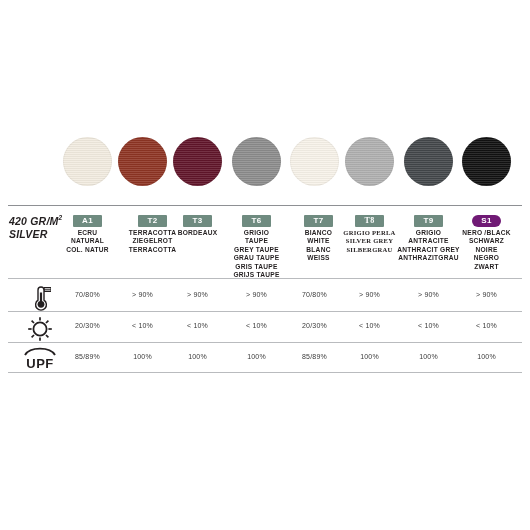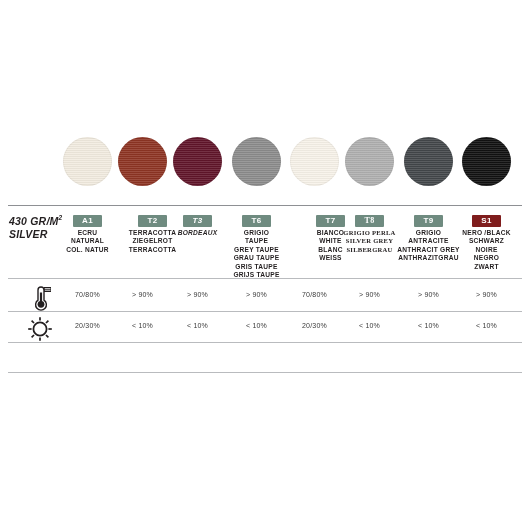--- a/index.html
+++ b/index.html
@@ -167,63 +167,63 @@
       </div>
       <div class="swatch" style="left: 462px; background: rgb(17, 17, 17);">
         <div class="weave"></div>
       </div>
     </div>
 
   <div class="rule" style="top:205px;"></div>
 
   <div class="headband">
     <div class="gsm">
-      <span>430 GR/M</span><sup>2</sup><br>
+      <span>420 GR/M</span><sup>2</sup><br>
       <span>SILVER</span>
     </div>
     <div id="colheads">
         <div class="colhead" style="left: 38px; width: 99px;"><span class="badge" style="background: rgb(111, 139, 128);">A1</span><div class="names">
             <div>ECRU</div>
             <div>NATURAL</div>
             <div>COL. NATUR</div>
           </div></div>
         <div class="colhead" style="left: 103px; width: 99px;"><span class="badge" style="background: rgb(111, 139, 128);">T2</span><div class="names">
             <div>TERRACOTTA</div>
             <div>ZIEGELROT</div>
             <div>TERRACOTTA</div>
           </div></div>
-        <div class="colhead" style="left: 148px; width: 99px; font-style: italic;"><span class="badge" style="background: rgb(111, 139, 128);">T3</span><div class="names">
+        <div class="colhead" style="left: 148px; width: 99px;"><span class="badge" style="background: rgb(111, 139, 128);">T3</span><div class="names">
             <div>BORDEAUX</div>
           </div></div>
         <div class="colhead" style="left: 207px; width: 99px;"><span class="badge" style="background: rgb(111, 139, 128);">T6</span><div class="names">
             <div>GRIGIO</div>
             <div>TAUPE</div>
             <div>GREY TAUPE</div>
             <div>GRAU TAUPE</div>
             <div>GRIS TAUPE</div>
             <div>GRIJS TAUPE</div>
           </div></div>
-        <div class="colhead" style="left: 281px; width: 99px;"><span class="badge" style="background: rgb(111, 139, 128);">T7</span><div class="names">
+        <div class="colhead" style="left: 269px; width: 99px;"><span class="badge" style="background: rgb(111, 139, 128);">T7</span><div class="names">
             <div>BIANCO</div>
             <div>WHITE</div>
             <div>BLANC</div>
             <div>WEISS</div>
           </div></div>
         <div class="colhead" style="left: 320px; width: 99px; font-family: Liberation Serif, serif;"><span class="badge" style="background: rgb(111, 139, 128);">T8</span><div class="names">
             <div>GRIGIO PERLA</div>
             <div>SILVER GREY</div>
             <div>SILBERGRAU</div>
           </div></div>
         <div class="colhead" style="left: 379px; width: 99px;"><span class="badge" style="background: rgb(111, 139, 128);">T9</span><div class="names">
             <div>GRIGIO</div>
             <div>ANTRACITE</div>
             <div>ANTHRACIT GREY</div>
             <div>ANTHRAZITGRAU</div>
           </div></div>
-        <div class="colhead" style="left: 437px; width: 99px;"><span class="badge" style="background: #7f1d1d;">S1</span><div class="names">
+        <div class="colhead" style="left: 437px; width: 99px;"><span class="badge" style="background: #701a75; border-radius: 6px;">S1</span><div class="names">
             <div>NERO /BLACK</div>
             <div>SCHWARZ</div>
             <div>NOIRE</div>
             <div>NEGRO</div>
             <div>ZWART</div>
           </div></div>
       </div>
   </div>
 
   <div class="rule thin" style="top:278px;"></div>
@@ -270,15 +270,31 @@
       <div class="cell" style="left: 93px; width: 99px;">&lt; 10%</div>
       <div class="cell" style="left: 148px; width: 99px;">&lt; 10%</div>
       <div class="cell" style="left: 207px; width: 99px;">&lt; 10%</div>
       <div class="cell" style="left: 265px; width: 99px;">20/30%</div>
       <div class="cell" style="left: 320px; width: 99px;">&lt; 10%</div>
       <div class="cell" style="left: 379px; width: 99px;">&lt; 10%</div>
       <div class="cell" style="left: 437px; width: 99px;">&lt; 10%</div>
     </div>
   <div class="rule thin" style="top:342px;"></div>
 
+  <div class="datarow" style="top:345px;">
+    <div class="iconcell">
+      <svg width="44" height="28" viewBox="0 0 44 28" aria-hidden="true">
+        <path d="M7 10 C12 1.5, 32 1.5, 37 10" fill="none" stroke="#231f20" stroke-width="1.9"></path>
+        <text class="upf-text" x="22" y="23" text-anchor="middle">UPF</text>
+      </svg>
+    </div>
+  <div class="cell" style="left: 38px; width: 99px;">85/89%</div>
+      <div class="cell" style="left: 93px; width: 99px;">100%</div>
+      <div class="cell" style="left: 148px; width: 99px;">100%</div>
+      <div class="cell" style="left: 207px; width: 99px;">100%</div>
+      <div class="cell" style="left: 265px; width: 99px;">85/89%</div>
+      <div class="cell" style="left: 320px; width: 99px;">100%</div>
+      <div class="cell" style="left: 379px; width: 99px;">100%</div>
+      <div class="cell" style="left: 437px; width: 99px;">100%</div>
+    </div>
   <div class="rule thin" style="top:372px;"></div>
 
 </div>
 
 </body></html>

